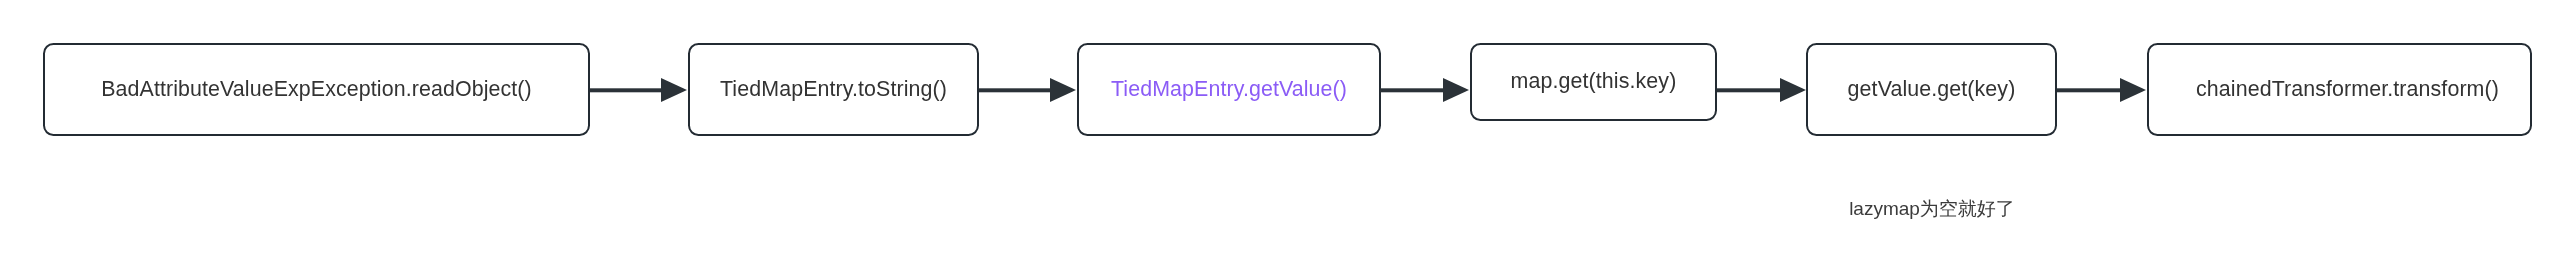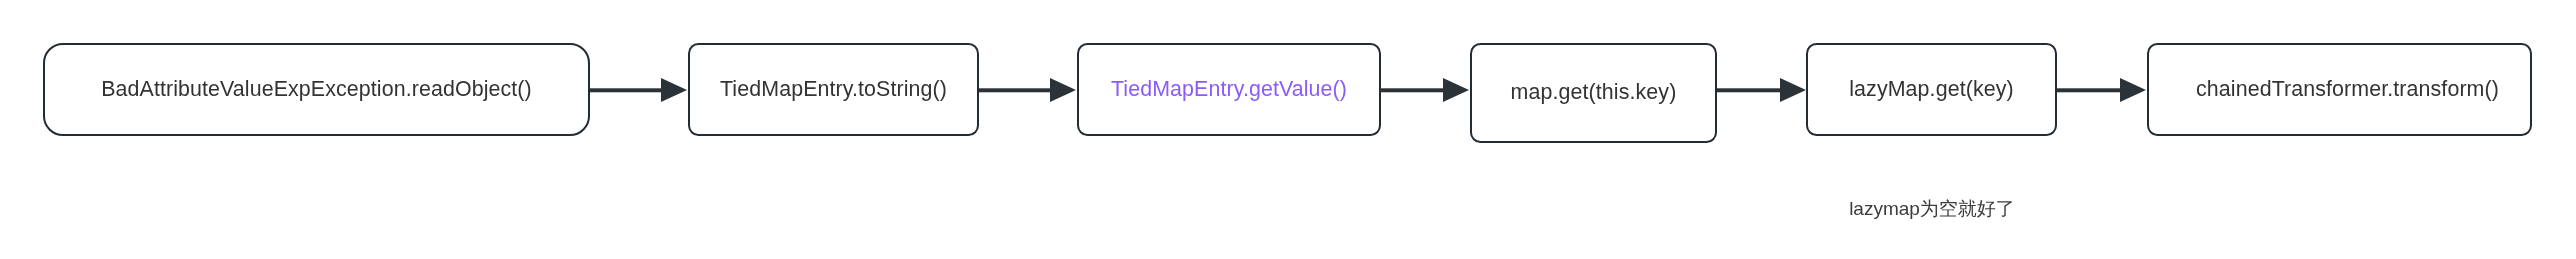--- a/index.html
+++ b/index.html
@@ -62,34 +62,34 @@
     text-align: center;
     white-space: pre;
     transform: translateX(-50%);
   }
 </style>
 </head>
 <body>
 
 <div id="canvas" style="width: 2576px; height: 260px; background: rgb(255, 255, 255);">
 
-  <div class="node" style="left: 43px; top: 43px; width: 547px; height: 93px; border-color: rgb(35, 43, 51); background: rgb(255, 255, 255); color: rgb(51, 51, 51); border-radius: 20px;">
+  <div class="node" style="left: 43px; top: 43px; width: 547px; height: 93px; border-color: rgb(35, 43, 51); background: rgb(255, 255, 255); color: rgb(51, 51, 51);">
     <span>BadAttributeValueExpException.readObject()</span>
   </div>
   <div class="node" style="left: 688px; top: 43px; width: 291px; height: 93px; border-color: rgb(35, 43, 51); background: rgb(255, 255, 255); color: rgb(51, 51, 51); justify-content: center;">
     <span>TiedMapEntry.toString()</span>
   </div>
   <div class="node" style="left: 1077px; top: 43px; width: 304px; height: 93px; border-color: rgb(35, 43, 51); background: rgb(255, 255, 255); color: #8b5cf6;">
     <span>TiedMapEntry.getValue()</span>
   </div>
-  <div class="node" style="left: 1470px; top: 43px; width: 247px; height: 100px; border-color: rgb(35, 43, 51); background: rgb(255, 255, 255); color: rgb(51, 51, 51);">
+  <div class="node" style="left: 1470px; top: 43px; width: 247px; height: 78px; border-color: rgb(35, 43, 51); background: rgb(255, 255, 255); color: rgb(51, 51, 51);">
     <span>map.get(this.key)</span>
   </div>
   <div class="node" style="left: 1806px; top: 43px; width: 251px; height: 93px; border-color: rgb(35, 43, 51); background: rgb(255, 255, 255); color: rgb(51, 51, 51);">
-    <span>lazyMap.get(key)</span>
+    <span>getValue.get(key)</span>
   </div>
   <div class="node" style="left: 2147px; top: 43px; width: 385px; height: 93px; border-color: rgb(35, 43, 51); background: rgb(255, 255, 255); color: rgb(51, 51, 51); padding-left: 16px;">
     <span>chainedTransformer.transform()</span>
   </div>
 
   <div class="edge" style="left: 590px; top: 90px; width: 98px;">
     <div class="edge-line" style="width: 72px; background: rgb(43, 50, 56);"></div>
     <div class="edge-head" style="left: 71px; border-left-color: rgb(43, 50, 56);"></div>
   </div>
   <div class="edge" style="left: 979px; top: 90px; width: 98px;">

